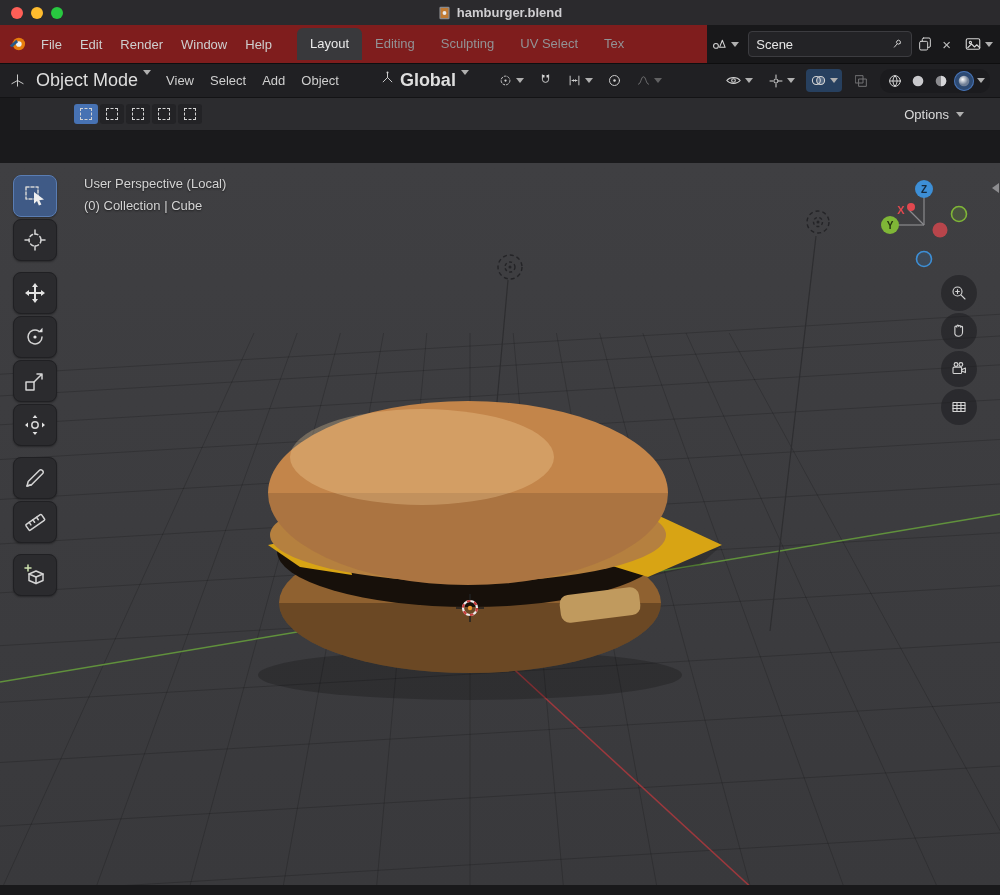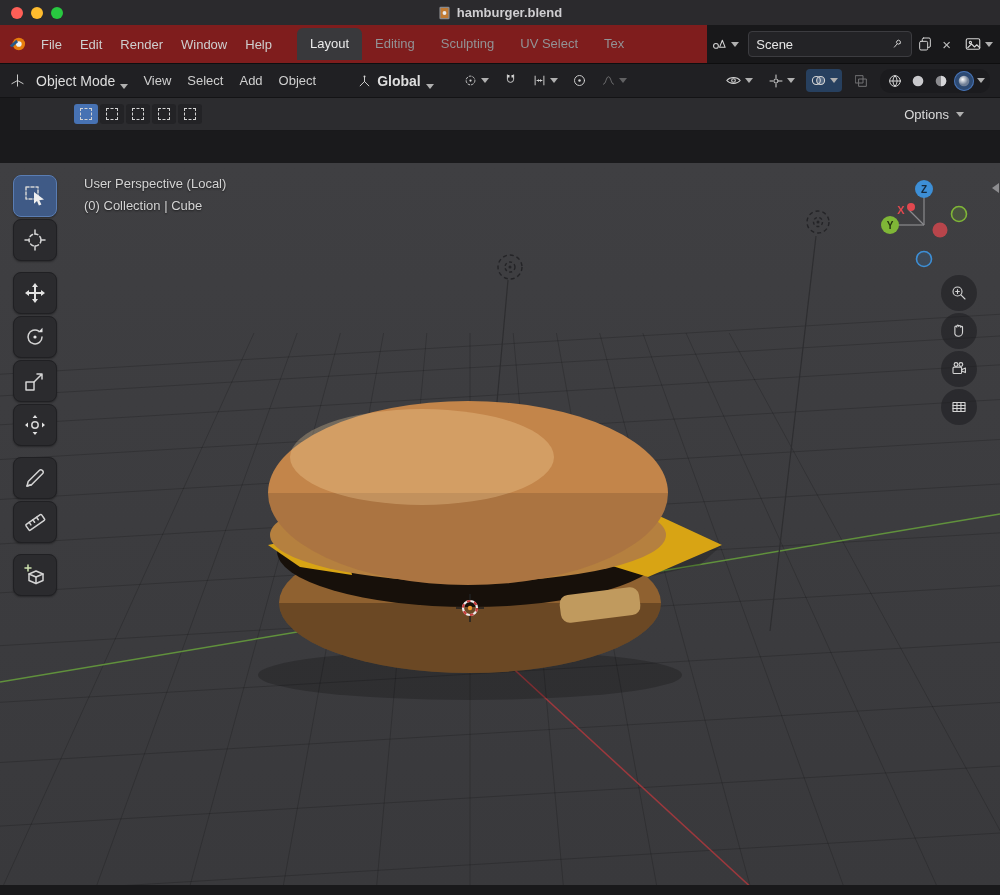--- a/index.html
+++ b/index.html
@@ -29,21 +29,21 @@
   .tabs{display:flex;align-items:center;height:100%;margin-left:16px;overflow:hidden;}
   .tab{font-size:13px;color:#929295;padding:8px 13px 9px;border-radius:6px 6px 0 0;white-space:nowrap;}
   .tab.active{background:#39393c;color:#ebebeb;}
   .tab-clip{max-width:30px;overflow:hidden;padding-right:0;}
   .scene-cluster{position:absolute;right:0;top:0;bottom:0;display:flex;align-items:center;gap:5px;padding-right:3px;background:#18181a;}
   .scene-field{display:flex;align-items:center;justify-content:space-between;background:#232326;border:1px solid #3c3c40;border-radius:4px;height:24px;width:148px;padding:0 7px;font-size:13px;color:#e6e6e6;gap:24px;}
   .x-btn{font-size:15px;color:#bfbfbf;padding:0 4px;}
 
   
   .vp-header{height:33px;background:#202023;display:flex;align-items:center;padding:0 6px;flex:none;border-bottom:1px solid #131315;}
-  .dropdown{display:flex;align-items:flex-end;gap:5px;font-size:14px;color:#dedede;padding:3px 7px;border-radius:4px;white-space:nowrap;}
+  .dropdown{display:flex;align-items:flex-start;gap:5px;font-size:18px;color:#dedede;padding:3px 7px;border-radius:4px;white-space:nowrap;}
   .chev{width:0;height:0;border-left:4px solid transparent;border-right:4px solid transparent;border-top:5px solid #b0b0b0;display:inline-block;}
   .icon{display:inline-flex;align-items:center;justify-content:center;}
   .icon svg{display:block;}
   .icon-btn{display:inline-flex;align-items:center;gap:3px;padding:3px 4px;border-radius:4px;}
   .icon-btn.dim{opacity:.45;}
   .icon-btn.tinted{background:#27405f;border-radius:4px;}
   .hdr-group{display:flex;align-items:center;gap:6px;margin-left:18px;}
   .hdr-right{display:flex;align-items:center;gap:7px;margin-left:auto;padding-right:4px;}
   .shading{display:flex;align-items:center;gap:3px;background:#1b1b1e;border-radius:10px;padding:2px 5px;}
   .ball-btn{display:inline-flex;align-items:center;justify-content:center;width:20px;height:20px;border-radius:50%;}

